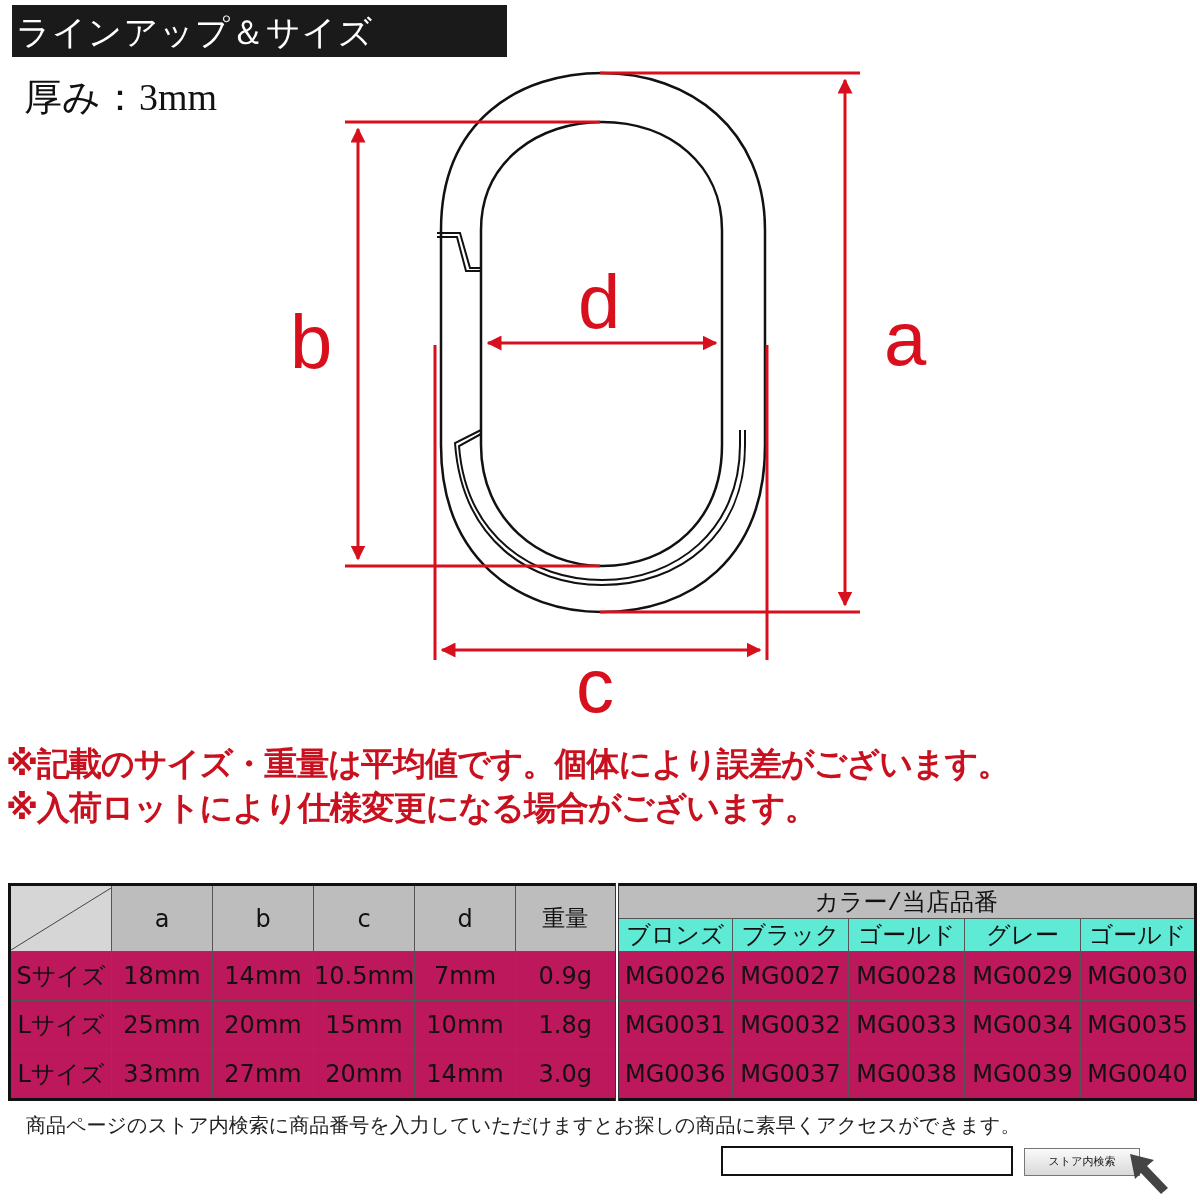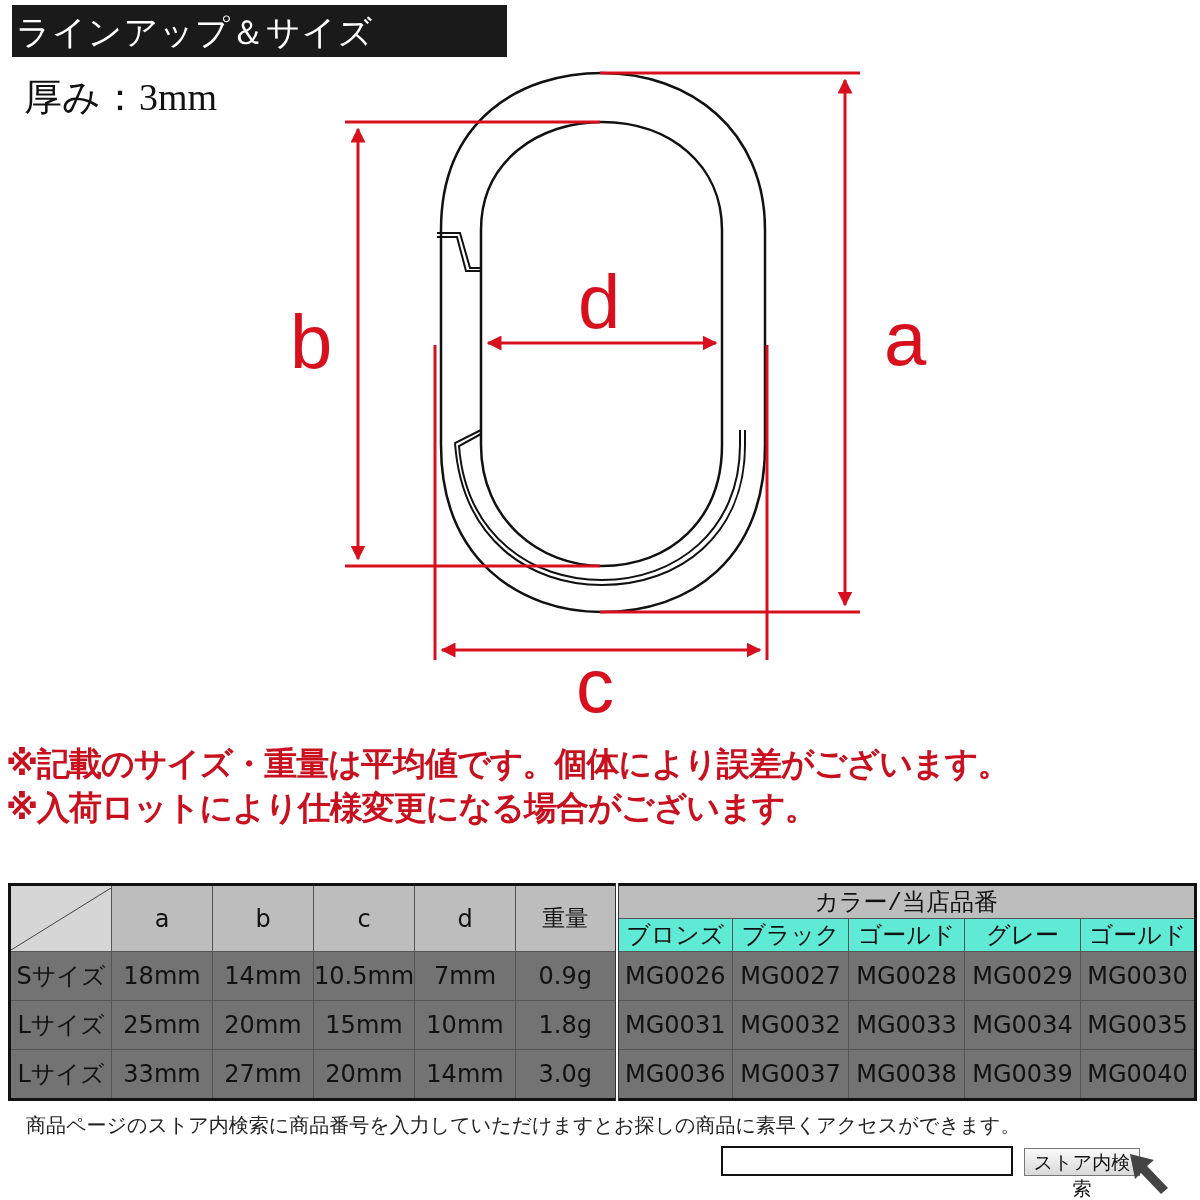--- a/index.html
+++ b/index.html
@@ -12,28 +12,28 @@
   .notes { position: absolute; left: 6px; top: 742px; width: 1194px; }
   .note { color: #c8101e; font-size: 33px; font-weight: bold; line-height: 44px; white-space: nowrap; letter-spacing: -1px; }
   table.spec { position: absolute; left: 8px; top: 883px; width: 1186px; border-collapse: collapse;
                border: 3px solid #111; table-layout: fixed; }
   table.spec td, table.spec th { border: 1px solid #555; text-align: center; font-weight: normal; padding: 0;
                font-size: 24px; white-space: nowrap; overflow: hidden; }
   th.hdr-gray { background: #bdbdbd; font-size: 28px; height: 62px; }
   th.hdr-corner { background: #d6d6d6; position: relative; }
   th.color-hdr { background: #bdbdbd; font-size: 22px; height: 30px; font-family: Liberation Mono, monospace; }
   th.color-sub { background: #5eead4; font-size: 22px; height: 30px; }
-  td.cell { height: 48px; background: #737373; }
+  td.cell { height: 48px; background: #be185d; }
   td.rowlabel { font-size: 24px; }
   .sep-left { border-left: 4px double #333 !important; }
   .footer-text { position: absolute; left: 26px; top: 1112px; font-size: 20px; color: #222; white-space: nowrap; }
   .search-input { position: absolute; left: 721px; top: 1146px; width: 292px; height: 30px; border: 2px solid #111;
                   box-sizing: border-box; background: #fff; }
   .search-btn { position: absolute; left: 1024px; top: 1148px; width: 116px; height: 28px; border: 1px solid #777;
-                background: linear-gradient(#fafafa, #d9d9d9); font-size: 19px; text-align: center; line-height: 26px;
+                background: linear-gradient(#fafafa, #d9d9d9); font-size: 11px; text-align: center; line-height: 26px;
                 box-sizing: border-box; color: #111; }
   .cursor { position: absolute; left: 1128px; top: 1152px; }
 </style>
 </head>
 <body>
 
 <div class="title-bar">ラインアップ＆サイズ</div>
 <div class="thickness">厚み：3mm</div>
 
 <svg class="diagram" width="1200" height="740" viewBox="0 0 1200 740">

